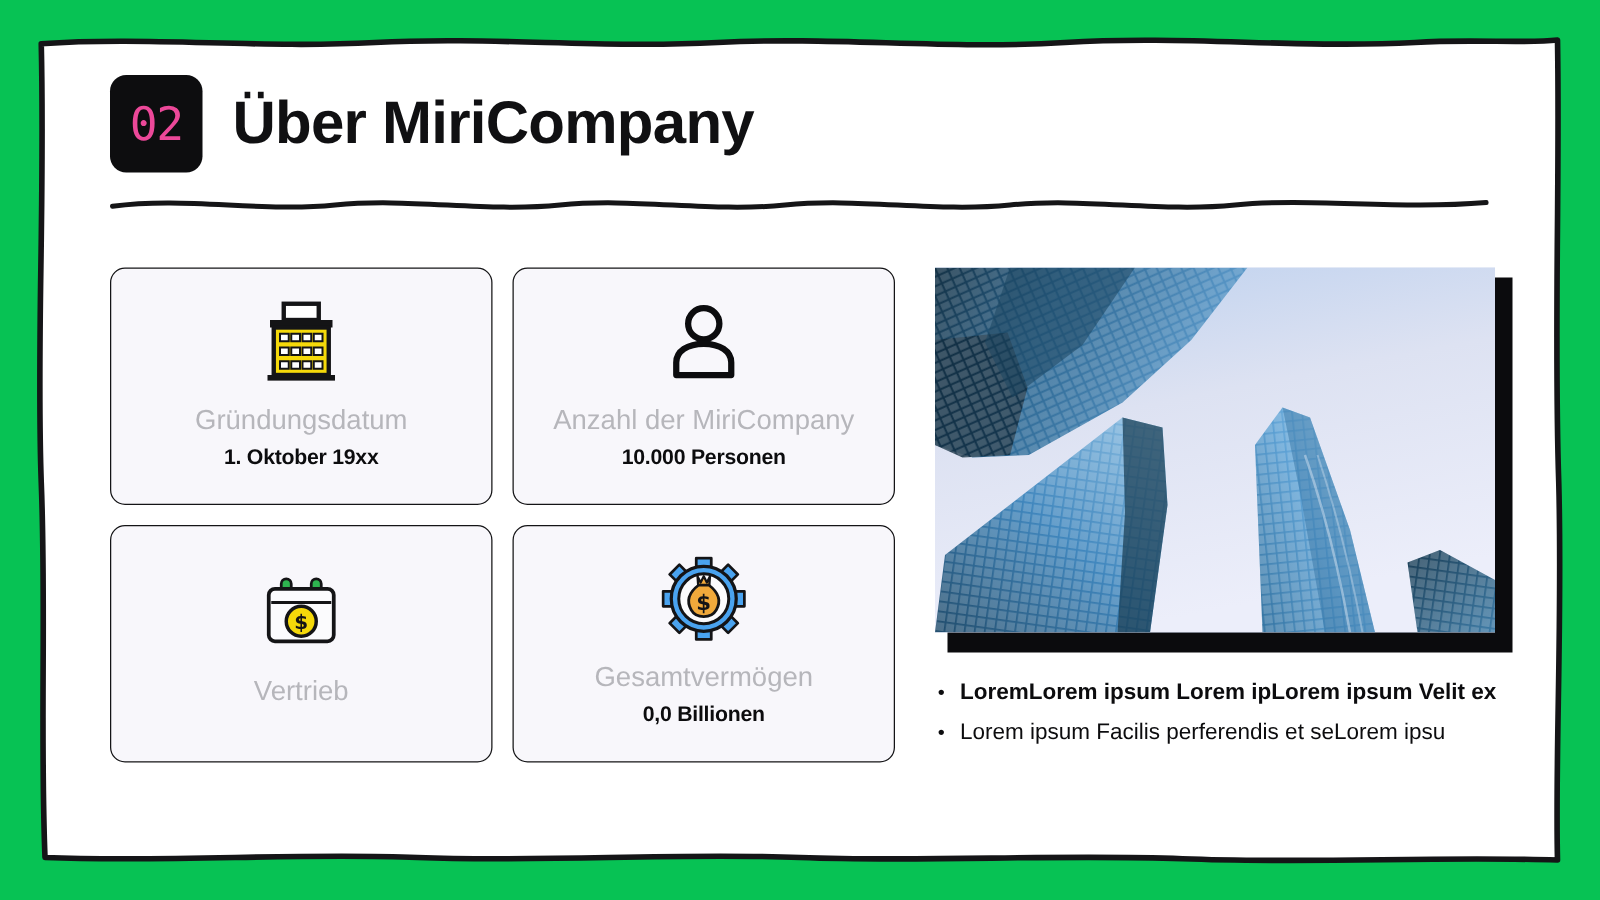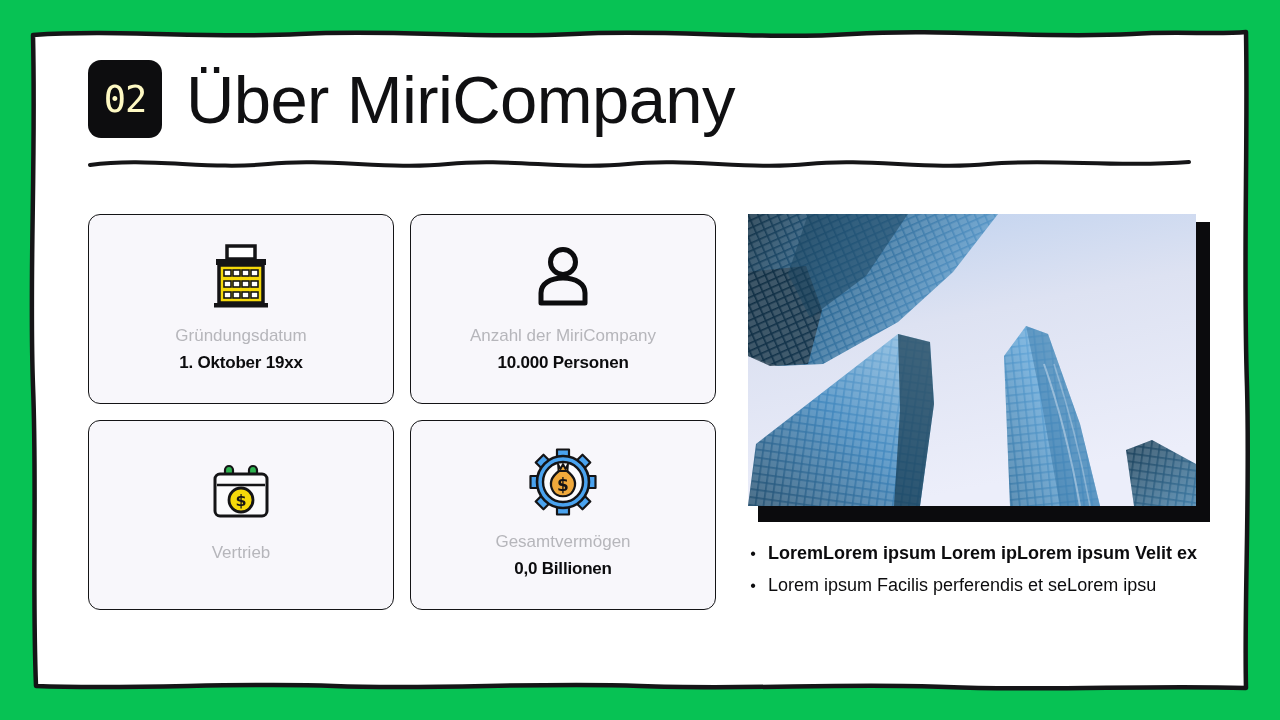--- a/index.html
+++ b/index.html
@@ -33,30 +33,30 @@
     left: 60px; top: 34px;
     display: flex; align-items: center; gap: 24px;
   }
   .num-badge {
     width: 74px; height: 78px;
     background: #0d0d0f;
     border-radius: 13px;
     display: flex; align-items: center; justify-content: center;
   }
   .num-badge span {
-    color: #fef9c3;
+    color: #ec4899;
     font-family: "DejaVu Sans Mono", monospace;
     font-size: 37px;
     font-weight: 400;
     letter-spacing: -1px;
     line-height: 1;
   }
   .slide-title {
-    font-size: 67px;
-    font-weight: 400;
+    font-size: 48px;
+    font-weight: 700;
     color: #101012;
     letter-spacing: -0.6px;
     line-height: 1;
     white-space: nowrap;
     text-align: right;
   }
   .wave-divider {
     position: absolute;
     left: 60px; top: 126px;
     width: 1103px; height: 22px;
@@ -88,21 +88,21 @@
     align-items: center;
     justify-content: center;
     padding: 12px 10px 16px;
   }
   .stat-icon {
     height: 70px;
     display: flex; align-items: center; justify-content: center;
     margin-bottom: 14px;
   }
   .stat-label {
-    font-size: 17px;
+    font-size: 22px;
     color: #b6b6bb;
     line-height: 1.25;
     text-align: center;
     margin-bottom: 5px;
   }
   .stat-value {
     font-size: 17px;
     font-weight: 700;
     color: #0c0c0e;
     text-align: center;

